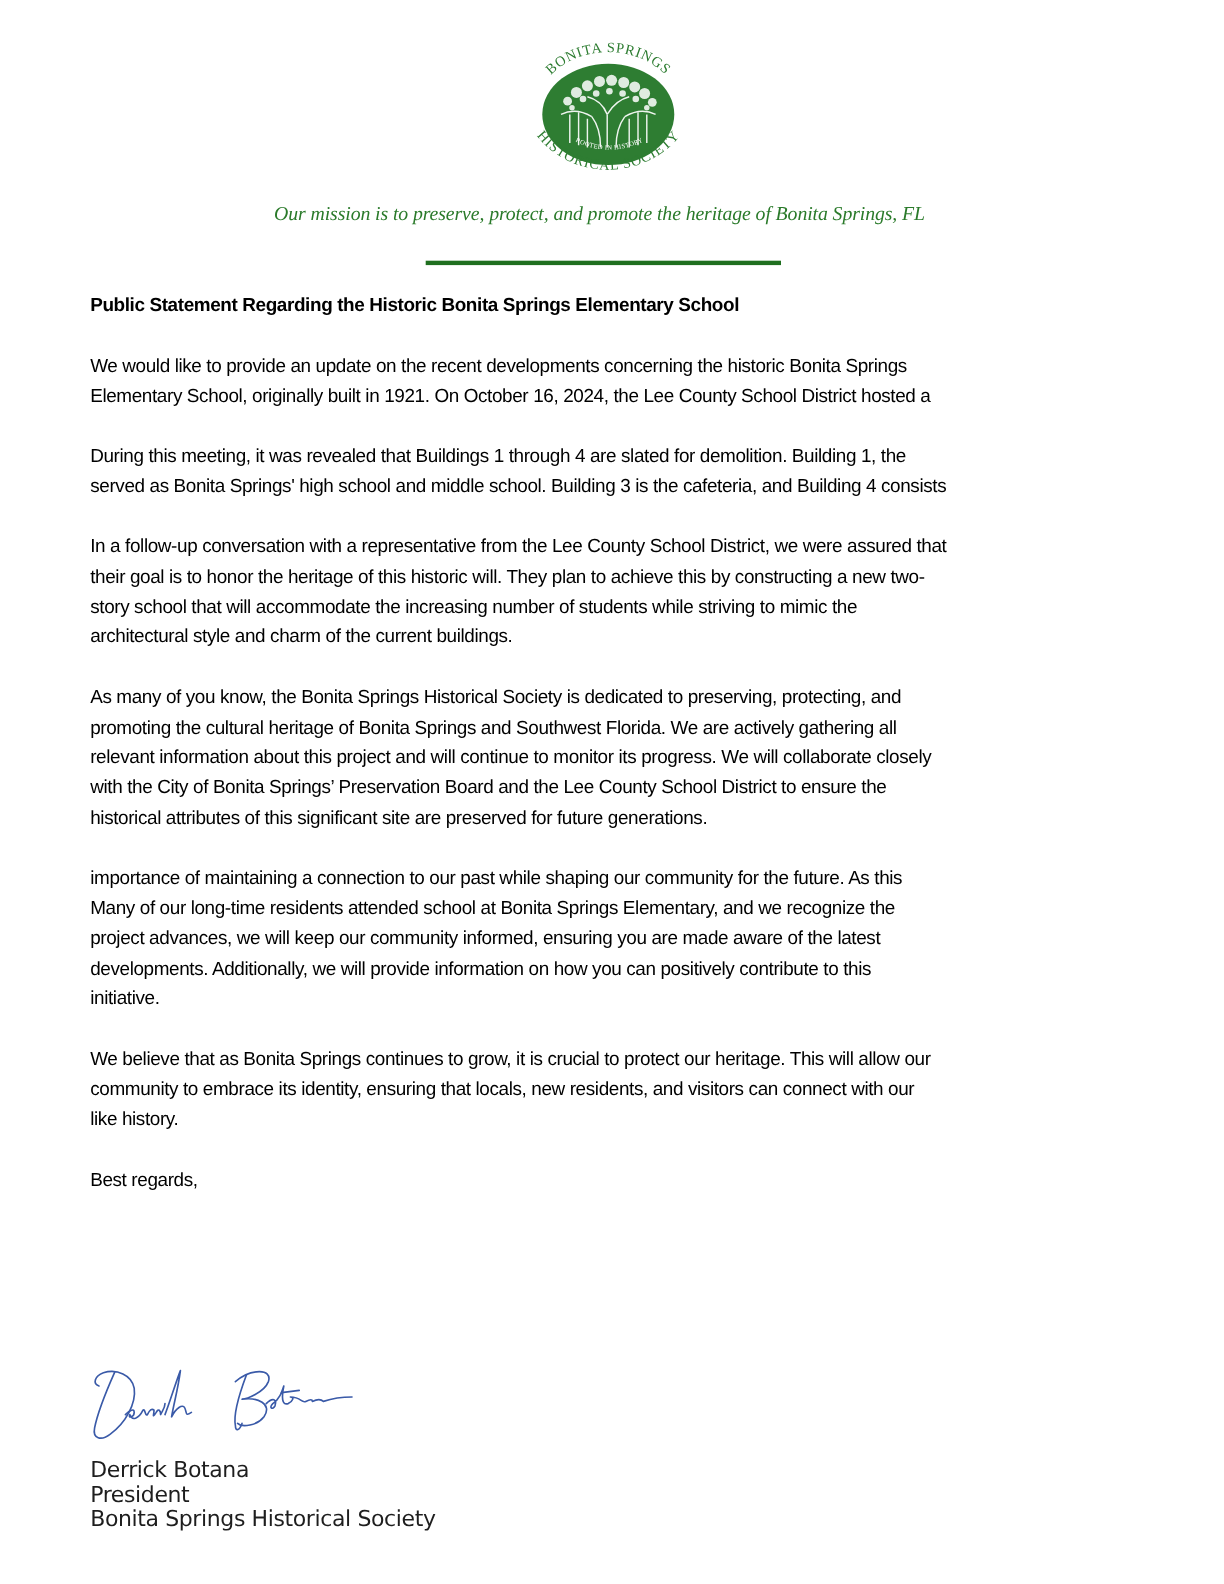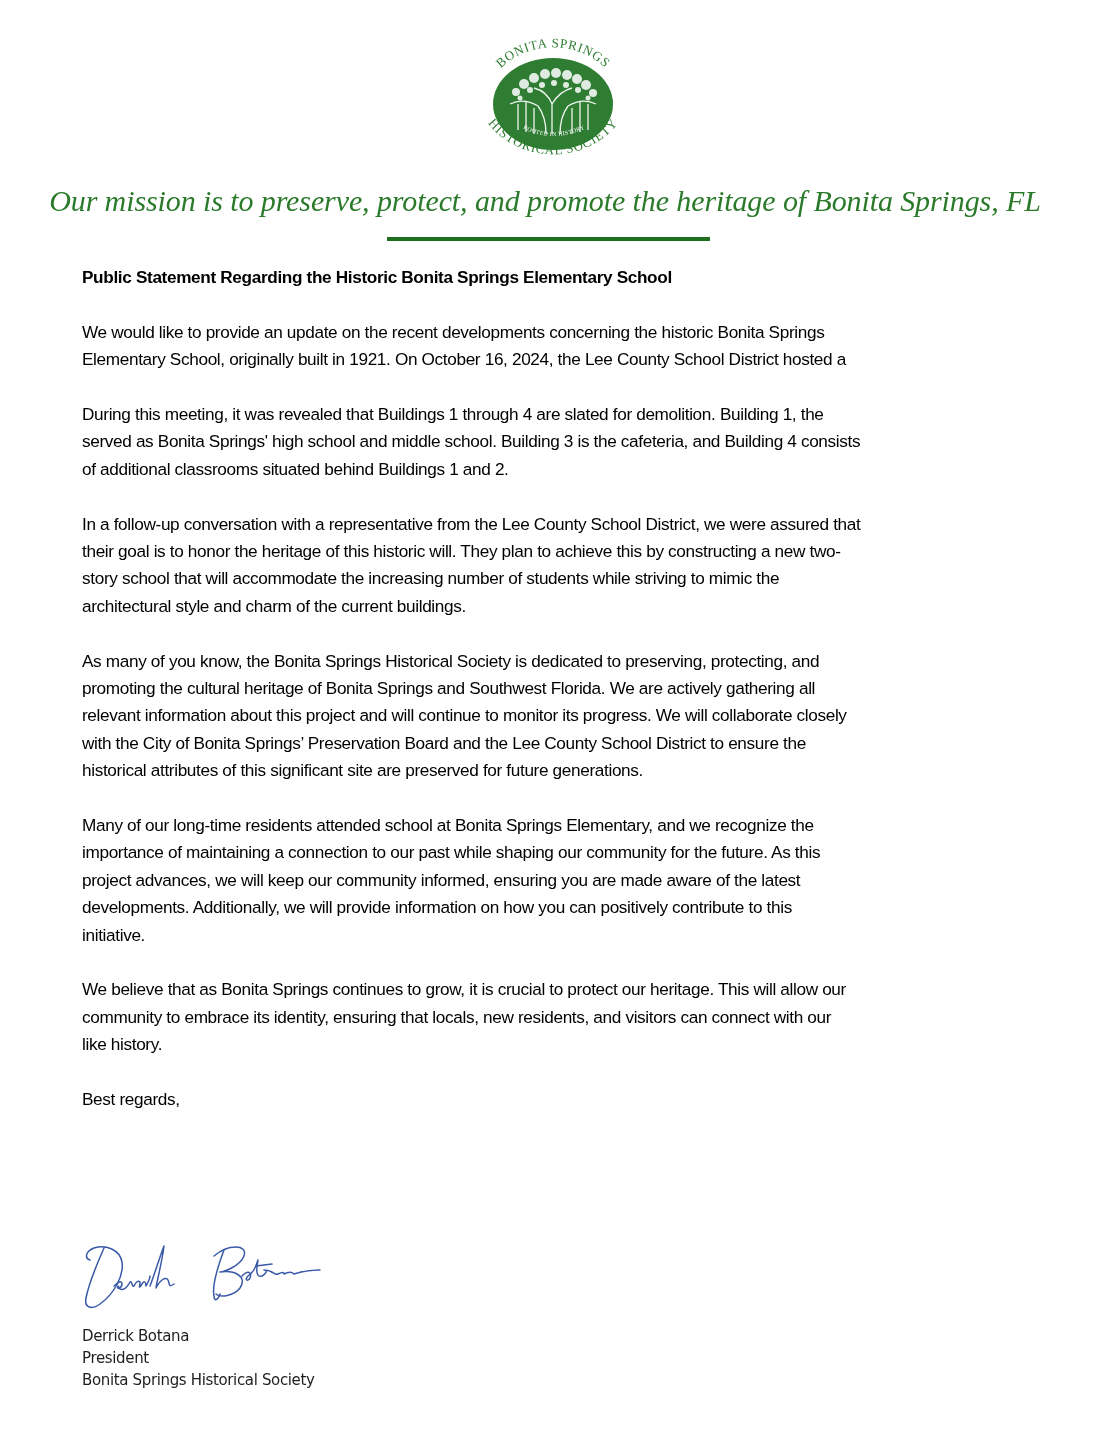--- a/index.html
+++ b/index.html
@@ -4,38 +4,38 @@
 <style>
   html, body { margin: 0; padding: 0; background: #ffffff; }
   body { width: 1113px; height: 1440px; position: relative; overflow: hidden; }
   .page { position: absolute; left: 0; top: 0; width: 1113px; height: 1440px; }
 
   .logo { position: absolute; left: 468px; top: 34px; width: 170px; height: 142px; }
 
   .mission {
     position: absolute; left: 0; top: 184px; width: 1090px; text-align: center;
     font-family: "Liberation Serif", "DejaVu Serif", serif; font-style: italic;
-    font-size: 30px; color: #2a7a2a; letter-spacing: -0.1px;
+    font-size: 18px; color: #2a7a2a; letter-spacing: -0.1px;
   }
   .rule { position: absolute; left: 387px; top: 237px; width: 323px; height: 4px; background: #1f6f1f; }
 
   .content {
     position: absolute; left: 82px; top: 264px; width: 960px;
     font-family: Liberation Sans, sans-serif;
     color: #000000; font-size: 17.2px; line-height: 27.4px; letter-spacing: -0.35px;
   }
   .title { font-weight: bold; margin: 0 0 27.4px 0; font-size: 17.2px; letter-spacing: -0.35px; }
   .para { margin: 0 0 27.4px 0; }
   .line { display: block; white-space: nowrap; }
 
   .signature { position: absolute; left: 78px; top: 1236px; width: 250px; height: 78px; }
   .sig-block {
     position: absolute; left: 82px; top: 1325px;
     font-family: "DejaVu Sans", "Liberation Sans", sans-serif;
-    color: #1e1e1e; font-size: 15px; line-height: 22px; letter-spacing: -0.35px;
+    color: #1e1e1e; font-size: 20px; line-height: 22px; letter-spacing: -0.35px;
   }
 </style>
 </head>
 <body>
 
 <div class="page">
 
   <svg class="logo" viewBox="0 0 170 142">
     <defs>
       <path id="arcTop" d="M 20 58 A 66 54 0 0 1 150 58"></path>
@@ -83,38 +83,37 @@
   <div class="content">
     <div class="title">Public Statement Regarding the Historic Bonita Springs Elementary School</div>
     <div id="paragraphs">
         <div class="para">
           <span class="line">We would like to provide an update on the recent developments concerning the historic Bonita Springs</span>
           <span class="line">Elementary School, originally built in 1921. On October 16, 2024, the Lee County School District hosted a</span>
         </div>
         <div class="para">
           <span class="line">During this meeting, it was revealed that Buildings 1 through 4 are slated for demolition. Building 1, the</span>
           <span class="line">served as Bonita Springs' high school and middle school. Building 3 is the cafeteria, and Building 4 consists</span>
-          <span class="line">of additional classrooms situated behind Buildings 1 and 2.</span>
         </div>
         <div class="para">
           <span class="line">In a follow-up conversation with a representative from the Lee County School District, we were assured that</span>
           <span class="line">their goal is to honor the heritage of this historic will. They plan to achieve this by constructing a new two-</span>
           <span class="line">story school that will accommodate the increasing number of students while striving to mimic the</span>
           <span class="line">architectural style and charm of the current buildings.</span>
         </div>
         <div class="para">
           <span class="line">As many of you know, the Bonita Springs Historical Society is dedicated to preserving, protecting, and</span>
           <span class="line">promoting the cultural heritage of Bonita Springs and Southwest Florida. We are actively gathering all</span>
           <span class="line">relevant information about this project and will continue to monitor its progress. We will collaborate closely</span>
           <span class="line">with the City of Bonita Springs’ Preservation Board and the Lee County School District to ensure the</span>
           <span class="line">historical attributes of this significant site are preserved for future generations.</span>
         </div>
         <div class="para">
+          <span class="line">importance of maintaining a connection to our past while shaping our community for the future. As this</span>
           <span class="line">Many of our long-time residents attended school at Bonita Springs Elementary, and we recognize the</span>
-          <span class="line">importance of maintaining a connection to our past while shaping our community for the future. As this</span>
           <span class="line">project advances, we will keep our community informed, ensuring you are made aware of the latest</span>
           <span class="line">developments. Additionally, we will provide information on how you can positively contribute to this</span>
           <span class="line">initiative.</span>
         </div>
         <div class="para">
           <span class="line">We believe that as Bonita Springs continues to grow, it is crucial to protect our heritage. This will allow our</span>
           <span class="line">community to embrace its identity, ensuring that locals, new residents, and visitors can connect with our</span>
           <span class="line">like history.</span>
         </div>
         <div class="para">

